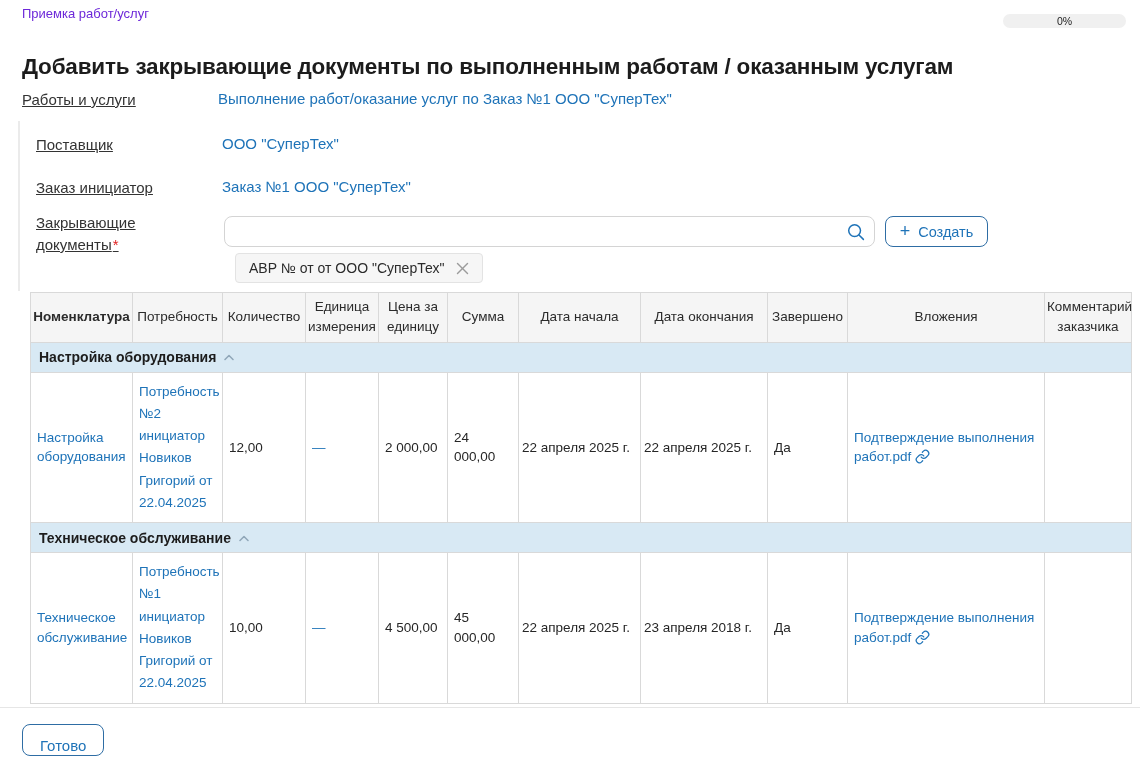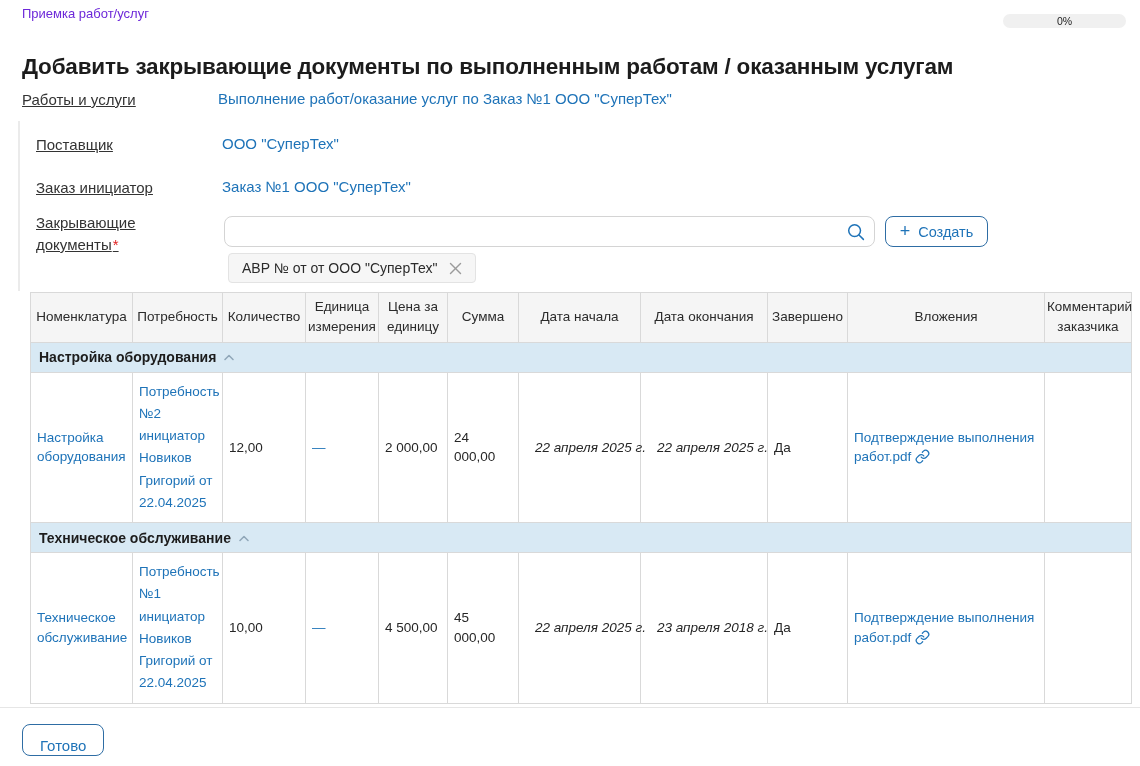--- a/index.html
+++ b/index.html
@@ -36,45 +36,45 @@
 
   .create-btn {
     position:absolute; left:885px; top:216px; width:103px; height:31px;
     background:#fff; border:1px solid #2e6da4; border-radius:8px;
     color:#1e73b8; font-family:inherit; font-size:14.5px; cursor:pointer;
     display:flex; align-items:center; justify-content:center; gap:8px;
   }
   .create-btn .plus { font-size:18px; font-weight:400; line-height:1; margin-top:-2px; }
 
   .tag-chip {
-    position:absolute; left:228px; top:253px; height:30px;
+    position:absolute; left:235px; top:253px; height:30px;
     background:#f6f6f6; border:1px solid #e3e3e3; border-radius:4px;
     display:inline-flex; align-items:center; gap:12px; padding:0 13px;
     font-size:14px; color:#2b2b2b;
   }
   .tag-close { cursor:pointer; display:flex; align-items:center; }
 
   
   .doc-table { position:absolute; left:30px; top:292px; width:1101px; border-collapse:collapse; table-layout:fixed; }
   .doc-table th, .doc-table td { border:1px solid #d9d9d9; }
   .doc-table th {
     background:#f5f5f5; font-weight:400; font-size:13.5px; color:#2b2b2b;
     text-align:center; padding:4px 2px; height:46px; line-height:1.5;
   }
-  .doc-table th.th-nom { font-weight:400;text-align:center; }
+  .doc-table th.th-nom { font-weight:700;text-align:center; }
   .doc-table td { font-size:13.5px; padding:8px 6px; vertical-align:middle; line-height:1.45; background:#fff; }
   .group-row td {
     background:#d8e9f4; font-weight:700; font-size:14px; color:#1c1c1c;
     padding:0 8px; height:30px; cursor:pointer;
   }
   .group-row .chev { margin-left:8px; vertical-align:1px; }
   tr.r-tall-1 { height:149px; }
   tr.r-tall-2 { height:147px; }
   td.need a { line-height:1.65; }
-  td.date { white-space:nowrap; padding:8px 16px;font-style:italic; }
+  td.date { white-space:nowrap; padding:8px 3px; }
   .attach-link { color:#1e73b8; }
   .attach-link svg { vertical-align:-3px; margin-left:4px; }
 
   
   .footer-divider { position:absolute; left:0; top:707px; width:1140px; height:0; border-top:1px solid #e6e6e6; }
   .done-btn {
     position:absolute; left:22px; top:724px; height:32px; padding:12px 17px;
     background:#fff; border:1px solid #2e6da4; border-radius:8px;
     color:#1e73b8; font-family:inherit; font-size:15px; cursor:pointer;
   }

